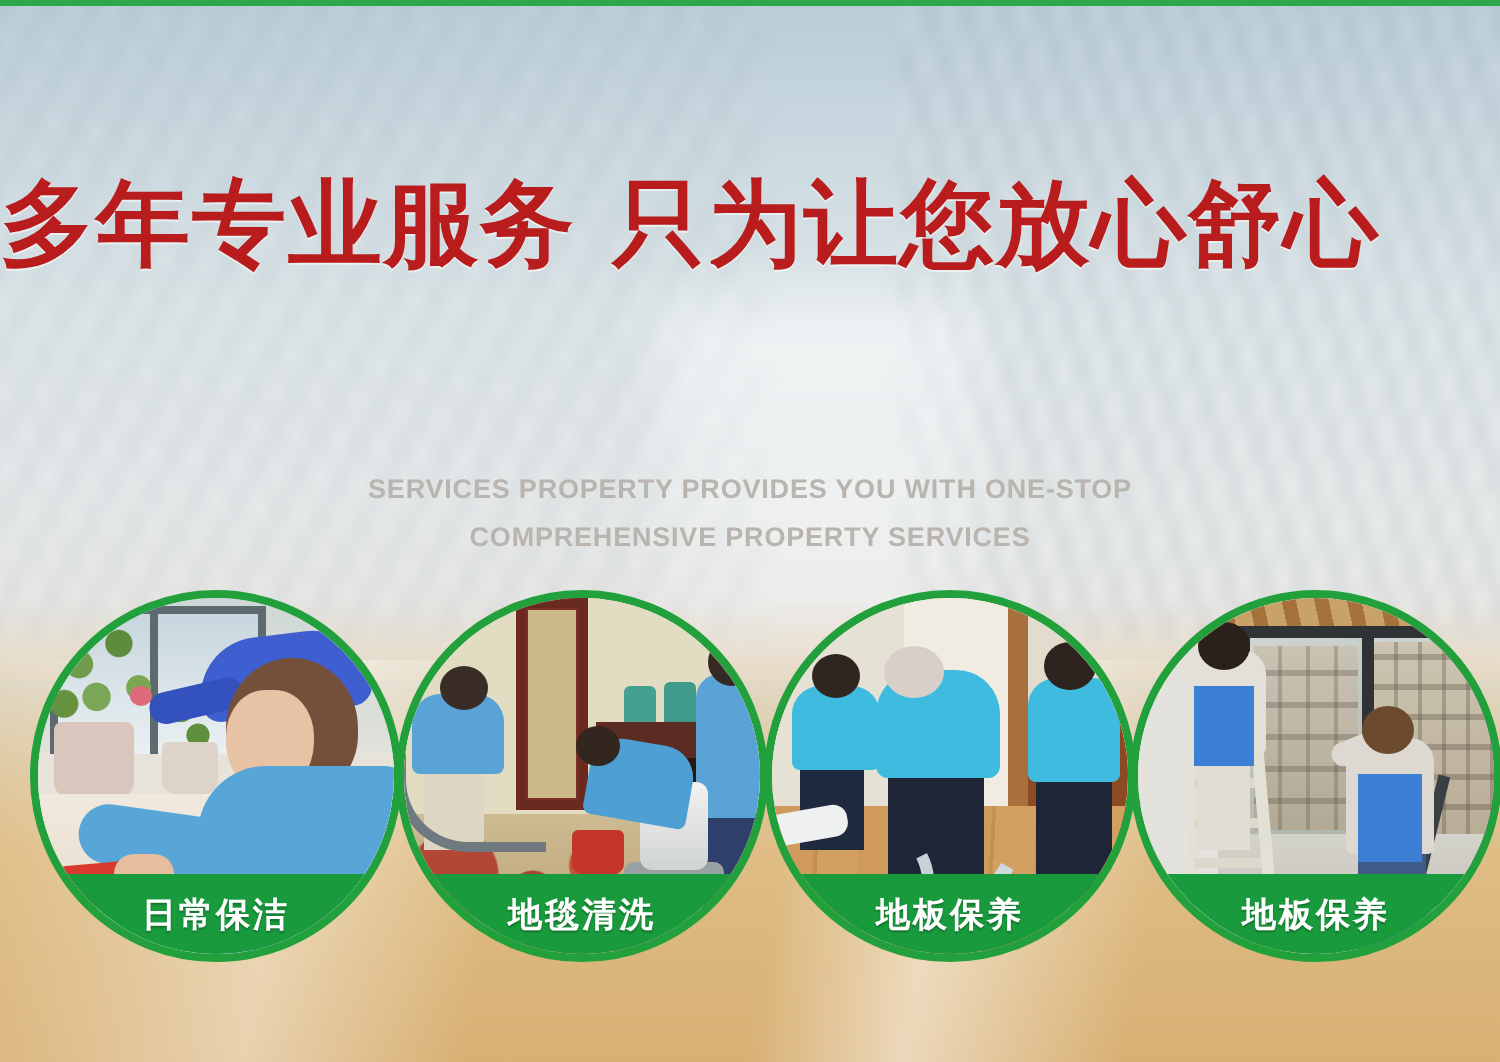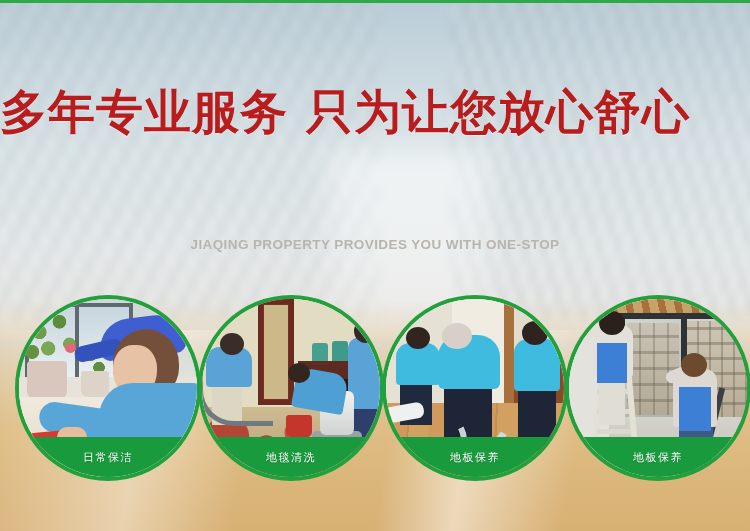--- a/index.html
+++ b/index.html
@@ -99,21 +99,21 @@
   .c2{left:198px;}
   .c3{left:382px;}
   .c4{left:565px;}
   .photo{position:absolute;inset:0;}
   .label-band{
     position:absolute;left:-10px;right:-10px;bottom:0;height:40px;
     background:#199a3d;
     display:flex;align-items:center;justify-content:center;
   }
   .label-band span{
-    color:#fff;font-size:11px;font-weight:normal;letter-spacing:1.5px;
+    color:#fff;font-size:17px;font-weight:bold;letter-spacing:1.5px;
     text-shadow:0 1px 1px rgba(0,0,0,.25);
   }
 
   
   .p1{background:linear-gradient(180deg,#cfd8d6 0%,#dfe1da 42%,#efeae2 60%,#e9e0d4 100%);}
   .p1 .win{position:absolute;left:6px;top:4px;width:108px;height:78px;
     background:linear-gradient(180deg,#c7d6de,#eaf0f2);border:4px solid #5d6a70;box-sizing:border-box;}
   .p1 .win:after{content:"";position:absolute;left:46%;top:0;width:4px;height:100%;background:#5d6a70;}
   .p1 .sill{position:absolute;left:0;top:78px;width:186px;height:20px;background:#e7e3da;}
   .p1 .pot1{position:absolute;left:8px;top:62px;width:40px;height:38px;
@@ -274,21 +274,22 @@
   <div class="bg-floor"></div>
   <div class="bg-floor-sheen"></div>
   <div class="bg-topline"></div>
 
   <div class="headline">
     <span>多年专业服务</span><span class="gap"></span><span>只为让您放心舒心</span>
   </div>
 
 
   <div class="subtitle">
-    <span>JIAQING PROPERTY PROVIDES YOU WITH ONE-STOP</span>
+    <span>SERVICES PROPERTY PROVIDES YOU WITH ONE-STOP</span>
+    <span>COMPREHENSIVE PROPERTY SERVICES</span>
   </div>
 
   <div class="circles">
 
     <div class="circle c1">
       <div class="photo p1">
         <div class="win"></div>
           <div class="sill"></div>
         <div class="bush1"></div>
           <div class="flower"></div>

